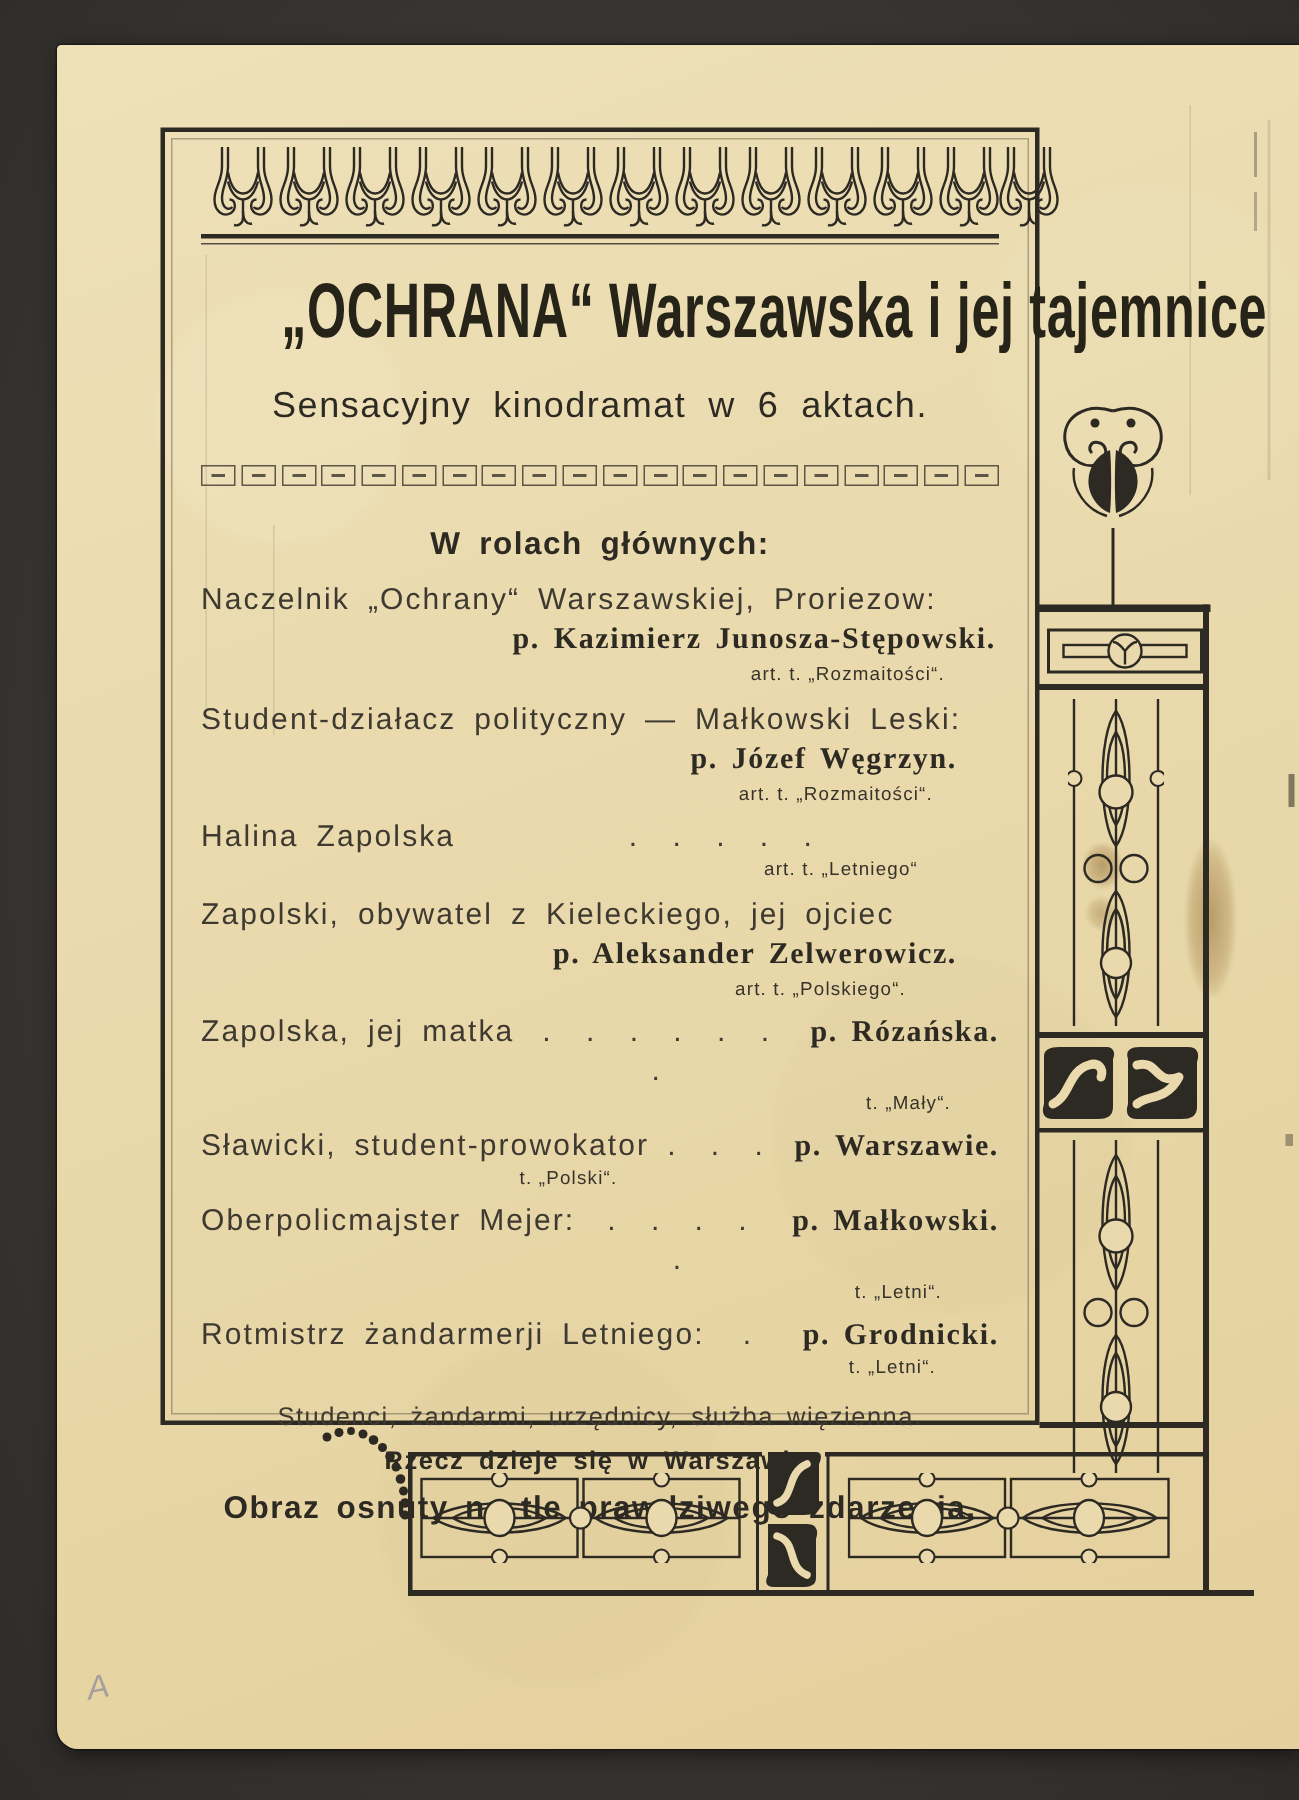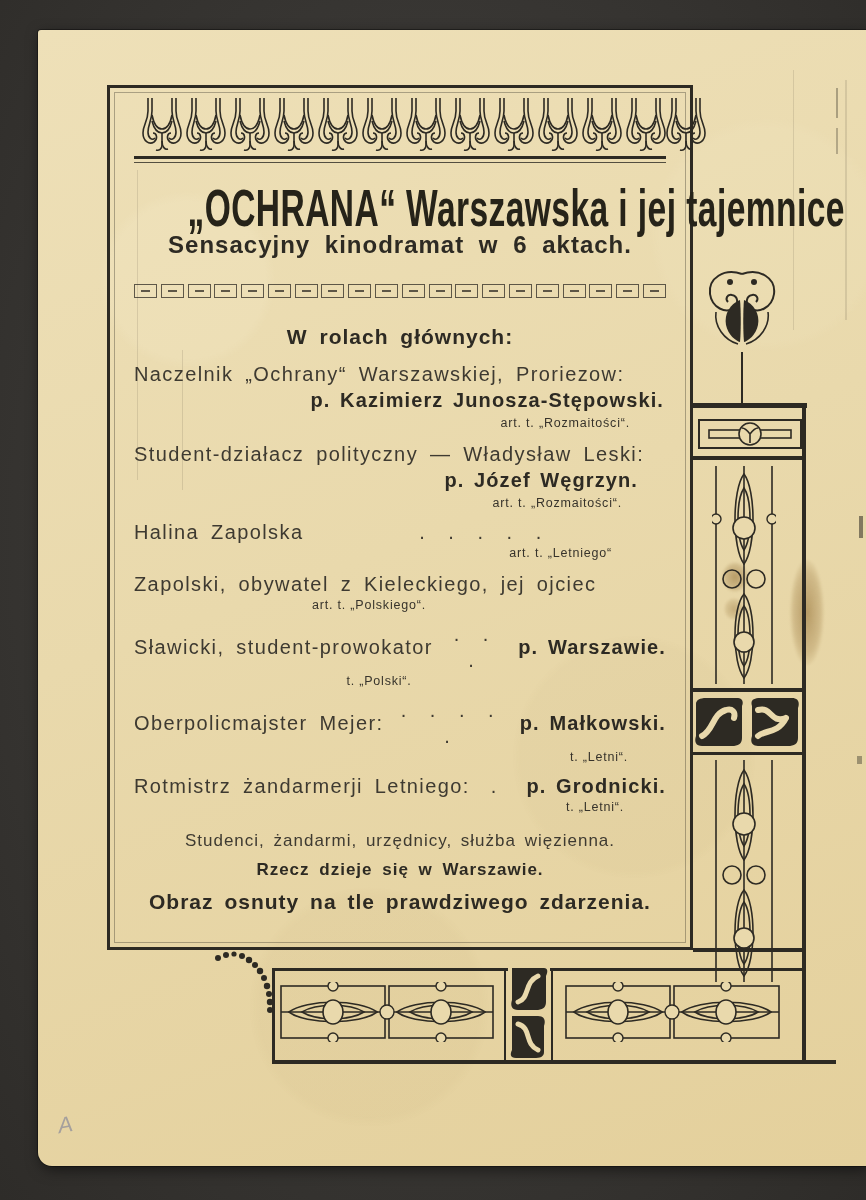--- a/index.html
+++ b/index.html
@@ -25,41 +25,41 @@
   .frame{position:absolute; left:107px; top:85px; width:586px; height:865px;
        border:3px solid var(--ink); background:transparent;}
   .frame::before{content:""; position:absolute; inset:4px; border:1px solid rgba(45,42,35,.35); pointer-events:none;}
   .inner{position:relative; padding:0 24px; height:100%;}
   .frieze{display:block; margin:7px 6px 0 6px;}
   .rule2{margin-top:3px; border-top:3px solid var(--ink); border-bottom:1px solid rgba(45,42,35,.8); height:7px;}
   
   .title-row{margin-top:24px; text-align:center; white-space:nowrap;}
   .title{display:inline-block; font-size:39px; font-weight:700; color:#262319; letter-spacing:.5px;
        transform:scale(.86,1.32); transform-origin:center;}
-  .subtitle{text-align:center; font-size:24px; font-weight:700; color:var(--ink);
+  .subtitle{margin-top:26px; text-align:center; font-size:24px; font-weight:400; color:var(--ink);
        letter-spacing:1px; word-spacing:7px;}
   
   .dashband{margin-top:25px; display:flex; justify-content:space-between;}
   .dash{width:23px; height:14px; border:1.5px solid rgba(45,42,35,.75); display:flex; align-items:center; justify-content:center;}
   .dash i{display:block; width:9px; height:2px; background:rgba(45,42,35,.75);}
   
   .cast-heading{margin-top:27px; text-align:center; font-size:21px; font-weight:700;
        letter-spacing:1px; word-spacing:5px; color:var(--ink);}
   .cast{margin-top:12px;}
   .entry{line-height:26px;}
   .entry.two{margin-top:9px;}
   .entry.one{margin-top:7px;}
   .role{font-size:20px; color:var(--ink-soft); letter-spacing:1.4px; word-spacing:5px;}
-  .line{display:flex; align-items:center;}
+  .line{display:flex; align-items:flex-start;}
   .dots{flex:1; text-align:center; color:var(--ink-soft); font-size:20px; letter-spacing:9px; padding:0 10px;}
-  .actor{font-size:20px; font-weight:700; color:var(--ink); letter-spacing:1.1px; word-spacing:3px; white-space:nowrap;}
+  .actor{font-size:20px; font-weight:700; color:var(--ink); letter-spacing:1.1px; word-spacing:3px; white-space:nowrap;font-family:Liberation Serif, serif;}
   .actorline{text-align:right;}
   .theatre{text-align:right; font-size:12.5px; color:#37332b; letter-spacing:.8px; line-height:17px;}
   .pr0{padding-right:2px;} .pr28{padding-right:28px;}
-  .t1{padding-right:36px;} .t2{padding-right:44px;} .t3{padding-right:54px;} .t4{padding-right:62px;text-align:center;}
+  .t1{padding-right:36px;} .t2{padding-right:44px;} .t3{padding-right:54px;} .t4{padding-right:62px;}
   .t5{padding-right:32px;} .t6{padding-right:42px;text-align:center;} .t7{padding-right:38px;} .t8{padding-right:42px;}
   
   .ensemble{margin-top:15px; text-align:center; font-size:17px; color:var(--ink-soft); letter-spacing:1px; word-spacing:3px;}
   .setting{margin-top:9px; text-align:center; font-size:17px; font-weight:700; color:var(--ink); letter-spacing:1px; word-spacing:4px;}
   .tagline{margin-top:10px; text-align:center; font-size:21px; font-weight:700; color:var(--ink); letter-spacing:1px; word-spacing:4px;}
   
   .orn{position:absolute;}
   .hrule{position:absolute; background:var(--ink);}
   .faint{position:absolute; background:rgba(50,45,35,.12);}
   .stain{position:absolute; background:radial-gradient(ellipse, rgba(143,106,48,.55) 0%, rgba(143,106,48,.25) 55%, transparent 75%);
@@ -193,38 +193,47 @@
       <div class="cast-heading">W rolach głównych:</div>
       <div class="cast">
 
         <div class="entry two">
           <div class="role">Naczelnik „Ochrany“ Warszawskiej, Proriezow:</div>
           <div class="actorline pr0"><span class="actor">p. Kazimierz Junosza-Stępowski.</span></div>
           <div class="theatre t1">art. t. „Rozmaitości“.</div>
         </div>
 
         <div class="entry two">
-          <div class="role">Student-działacz polityczny — Władysław Leski:</div>
+          <div class="role">Student-działacz polityczny — Małkowski Leski:</div>
           <div class="actorline pr28"><span class="actor">p. Józef Węgrzyn.</span></div>
           <div class="theatre t2">art. t. „Rozmaitości“.</div>
         </div>
 
         <div class="entry one">
           <div class="line">
             <span class="role">Halina Zapolska</span>
             <span class="dots">. . . . .</span>
           </div>
           <div class="theatre t3">art. t. „Letniego“</div>
         </div>
 
         <div class="entry two">
           <div class="role">Zapolski, obywatel z Kieleckiego, jej ojciec</div>
+          <div class="actorline pr28"><span class="actor">p. Aleksander Zelwerowicz.</span></div>
           <div class="theatre t4">art. t. „Polskiego“.</div>
         </div>
 
+        <div class="entry one">
+          <div class="line">
+            <span class="role">Zapolska, jej matka</span>
+            <span class="dots">. . . . . . .</span>
+            <span class="actor">p. Rózańska.</span>
+          </div>
+          <div class="theatre t5">t. „Mały“.</div>
+        </div>
 
         <div class="entry one">
           <div class="line">
             <span class="role">Sławicki, student-prowokator</span>
             <span class="dots">. . .</span>
             <span class="actor">p. Warszawie.</span>
           </div>
           <div class="theatre t6">t. „Polski“.</div>
         </div>
 

